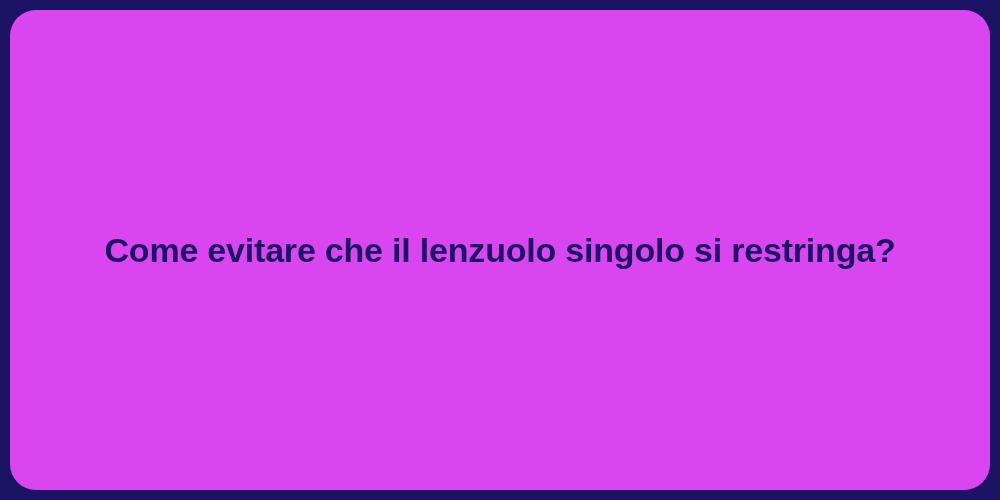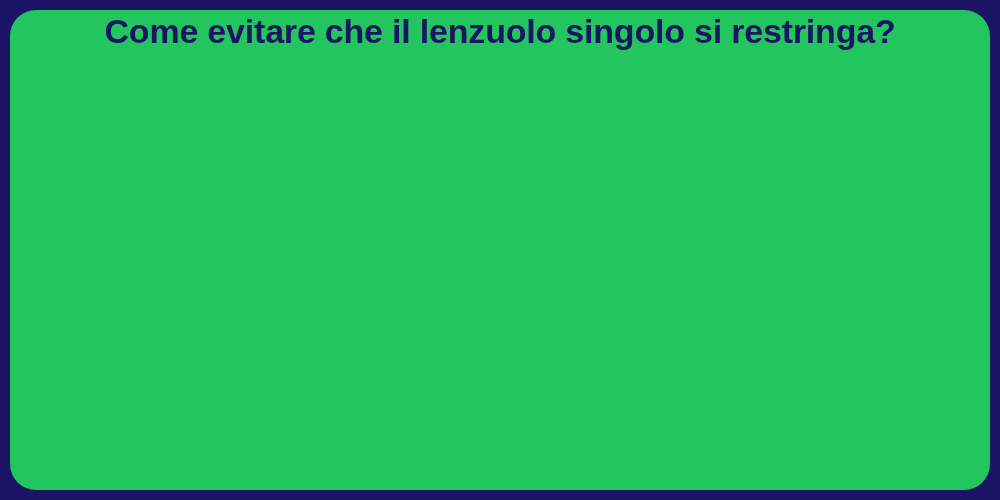--- a/index.html
+++ b/index.html
@@ -21,24 +21,24 @@
     box-sizing: border-box;
     background: #1b1464;
     padding: 10px;
   }
 
   #card-panel {
     position: relative;
     width: 100%;
     height: 100%;
     box-sizing: border-box;
-    background: #22c55e;
+    background: #d946ef;
     border-radius: 26px;
     display: flex;
-    align-items: flex-start;
+    align-items: center;
     justify-content: center;
     overflow: hidden;
   }
 
   #headline {
     display: block;
     width: 100%;
     padding: 0 60px;
     box-sizing: border-box;
     margin: 0;

